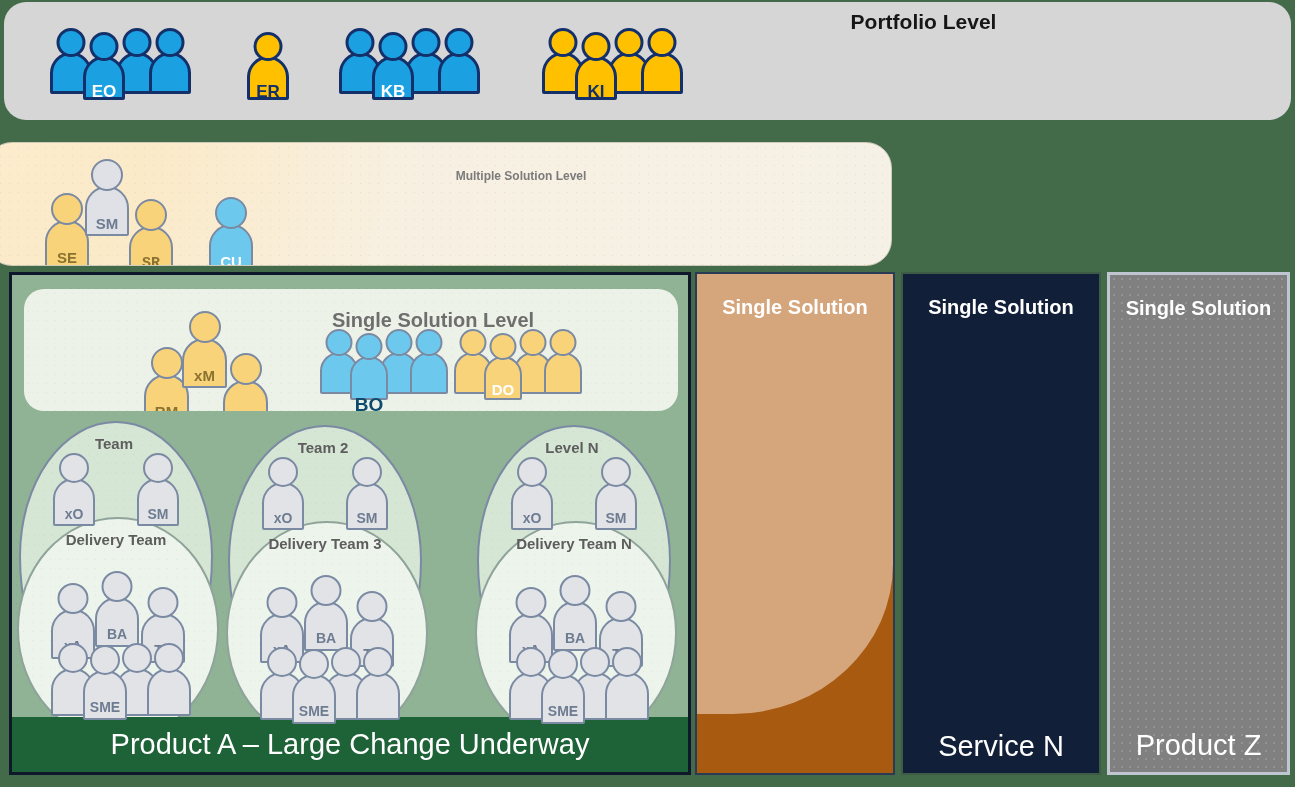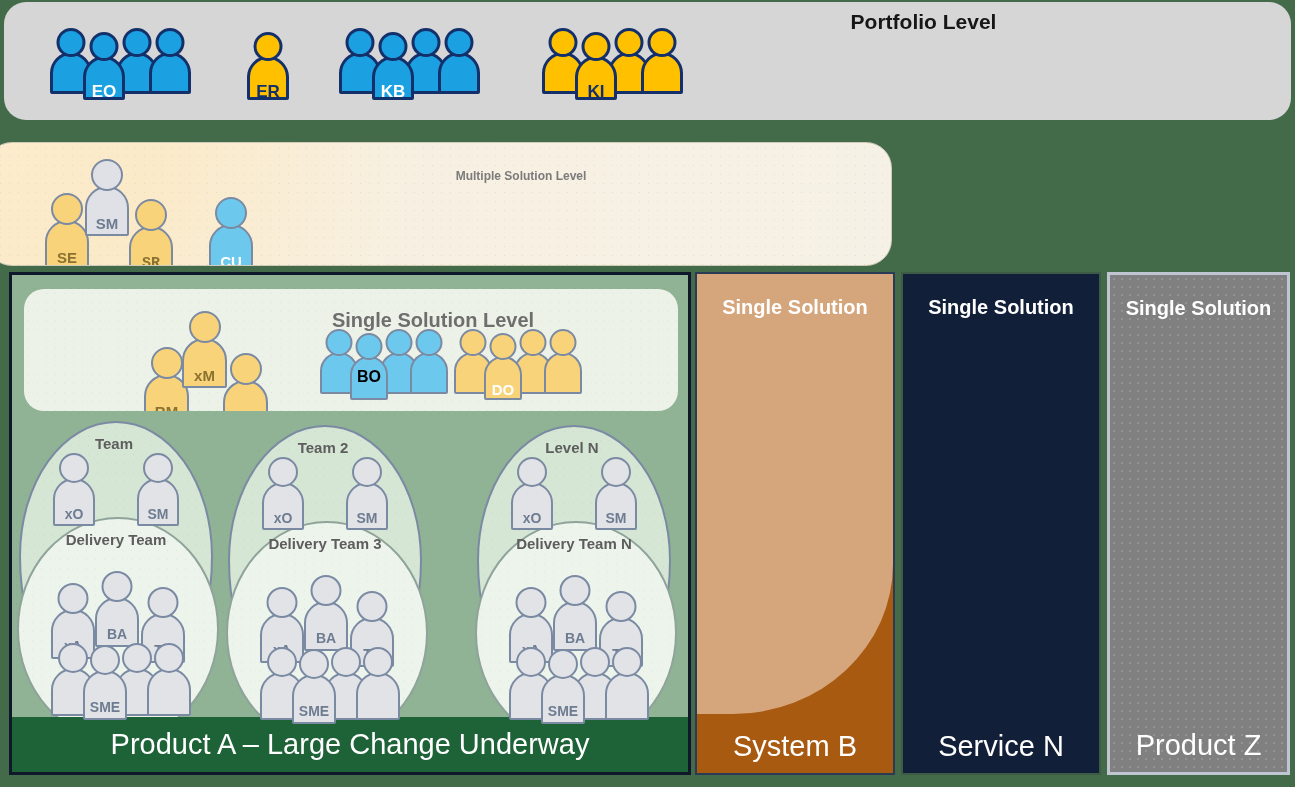--- a/index.html
+++ b/index.html
@@ -258,21 +258,21 @@
             <span class="lbl" style="color: rgb(138, 114, 48); font-size: 15px; top: 56px; z-index: 9;">xR</span>
           </div>
           <div style="position: absolute; left: 176px; top: 18px;">
             <div class="p" style="left: 0px; top: 0px; width: 38px; height: 69px; z-index: 2;">
               <span class="body" style="width: 38px; height: 42px; top: 23px; background: rgb(109, 200, 238); border: 2px solid rgb(123, 138, 163); box-sizing: border-box; border-radius: 19px 19px 2px 2px;"></span>
               <span class="head" style="width: 27px; height: 27px; top: 0px; background: rgb(109, 200, 238); border: 2px solid rgb(123, 138, 163); box-sizing: border-box;"></span>
             </div>
             <div class="p" style="left: 30px; top: 4px; width: 38px; height: 71px; z-index: 5;">
               <span class="body" style="width: 38px; height: 44px; top: 23px; background: rgb(109, 200, 238); border: 2px solid rgb(123, 138, 163); box-sizing: border-box; border-radius: 19px 19px 2px 2px;"></span>
               <span class="head" style="width: 27px; height: 27px; top: 0px; background: rgb(109, 200, 238); border: 2px solid rgb(123, 138, 163); box-sizing: border-box;"></span>
-              <span class="lbl" style="color: #000000; font-size: 16px; top: 35px; z-index: 9;">BO</span>
+              <span class="lbl" style="color: #0c4a6e; font-size: 19px; top: 61px; z-index: 9;">BO</span>
             </div>
             <div class="p" style="left: 60px; top: 0px; width: 38px; height: 69px; z-index: 1;">
               <span class="body" style="width: 38px; height: 42px; top: 23px; background: rgb(109, 200, 238); border: 2px solid rgb(123, 138, 163); box-sizing: border-box; border-radius: 19px 19px 2px 2px;"></span>
               <span class="head" style="width: 27px; height: 27px; top: 0px; background: rgb(109, 200, 238); border: 2px solid rgb(123, 138, 163); box-sizing: border-box;"></span>
             </div>
             <div class="p" style="left: 90px; top: 0px; width: 38px; height: 69px; z-index: 1;">
               <span class="body" style="width: 38px; height: 42px; top: 23px; background: rgb(109, 200, 238); border: 2px solid rgb(123, 138, 163); box-sizing: border-box; border-radius: 19px 19px 2px 2px;"></span>
               <span class="head" style="width: 27px; height: 27px; top: 0px; background: rgb(109, 200, 238); border: 2px solid rgb(123, 138, 163); box-sizing: border-box;"></span>
             </div>
           </div>
@@ -462,21 +462,20 @@
           </div>
         </div>
       </div>
 
     <div class="prodA-footer">Product A – Large Change Underway</div>
   </div>
 
   <div class="col colB">
     <div class="tanoverlay"></div>
     <div class="cap">Single Solution</div>
-    <div class="foot">System B</div>
   </div>
 
   <div class="col colC">
     <div class="cap">Single Solution</div>
     <div class="foot">Service N</div>
   </div>
 
   <div class="col colD">
     <div class="tex"></div>
     <div class="cap">Single Solution</div>

